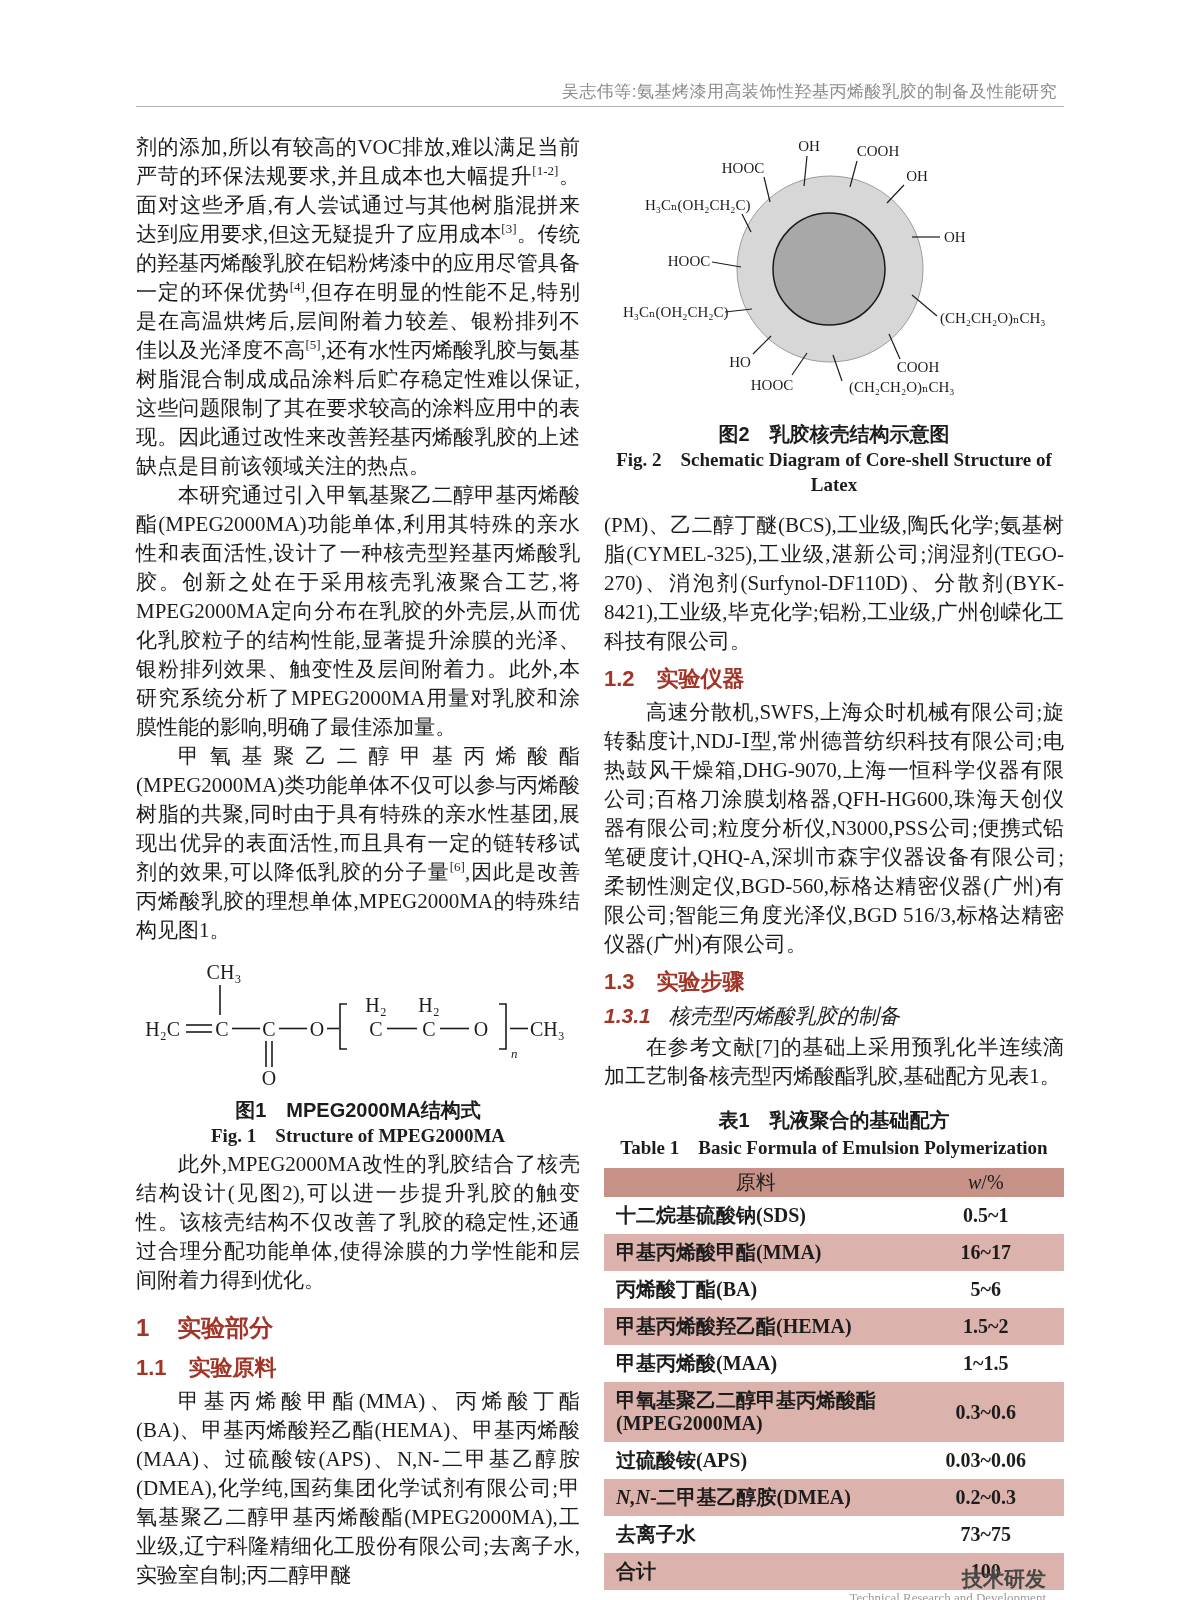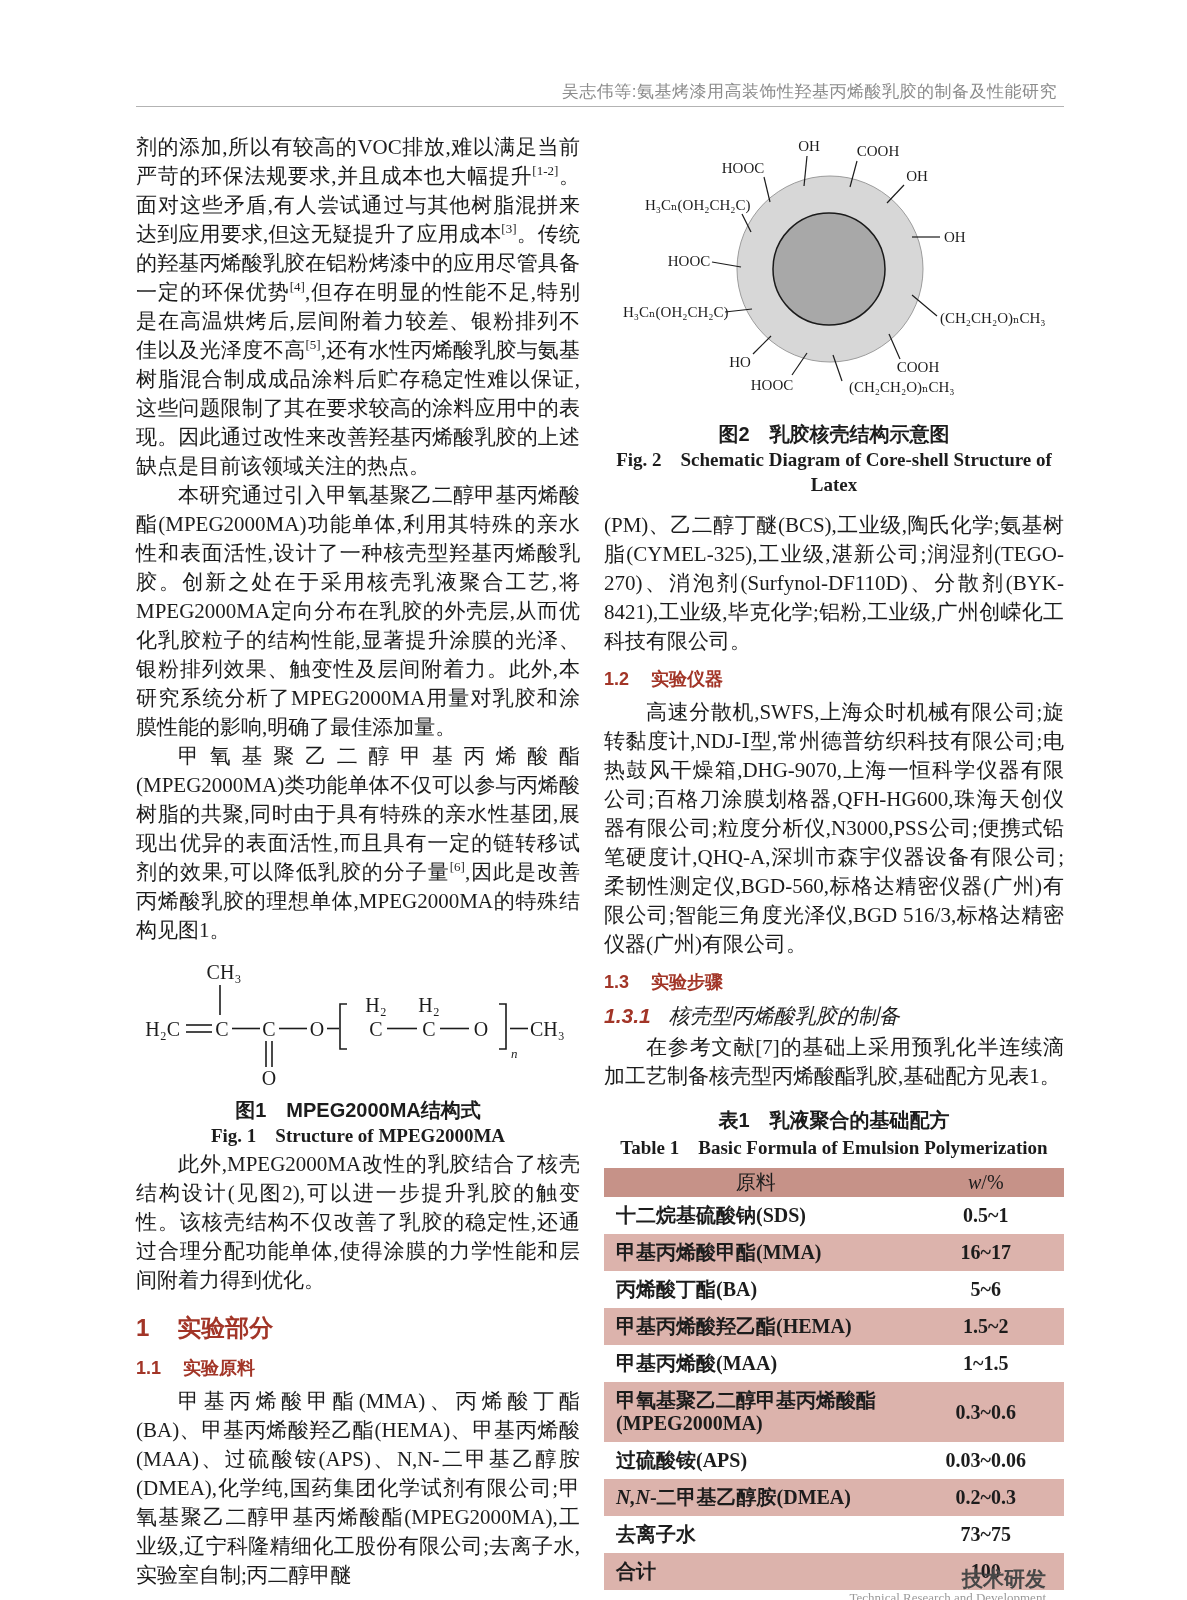--- a/index.html
+++ b/index.html
@@ -22,21 +22,21 @@
   .col-right{left:604px;width:460px;}
 
   p.body{margin:0;}
   .indent{text-indent:2em;}
   sup{font-size:.62em;line-height:0;}
 
   .h1{margin:16px 0 8px;font-family:"Liberation Sans","DejaVu Sans",sans-serif;
       color:var(--red);font-size:24px;font-weight:bold;line-height:34px;}
   .h1 .num{margin-right:28px;}
   .h2{margin:9px 0 5px;font-family:"Liberation Sans","DejaVu Sans",sans-serif;
-      color:var(--red);font-size:18px;font-weight:bold;line-height:28px;}
+      color:var(--red);font-size:22px;font-weight:bold;line-height:28px;}
   .h2 .num{margin-right:22px;}
   .h3{margin:4px 0 2px;font-size:21px;line-height:30px;font-style:italic;}
   .h3 .num{color:var(--red);font-family:"Liberation Sans","DejaVu Sans",sans-serif;font-weight:bold;margin-right:18px;}
   .h3 .t{color:var(--ink);}
 
   .fig{text-align:center;}
   .fig1{margin:12px 0 2px;}
   .figcap-cn{font-family:"Liberation Sans","DejaVu Sans",sans-serif;font-weight:bold;font-size:20px;line-height:26px;text-align:center;}
   .figcap-en{font-weight:bold;font-size:19px;line-height:25px;text-align:center;}
   .mt{margin-top:30px;}

